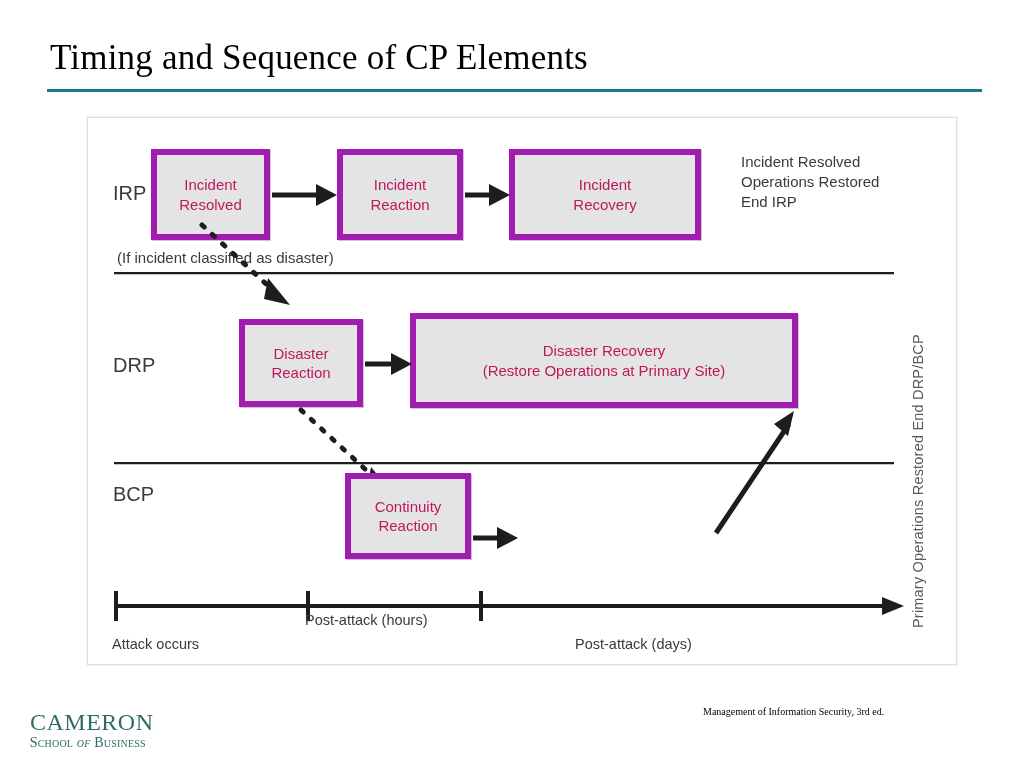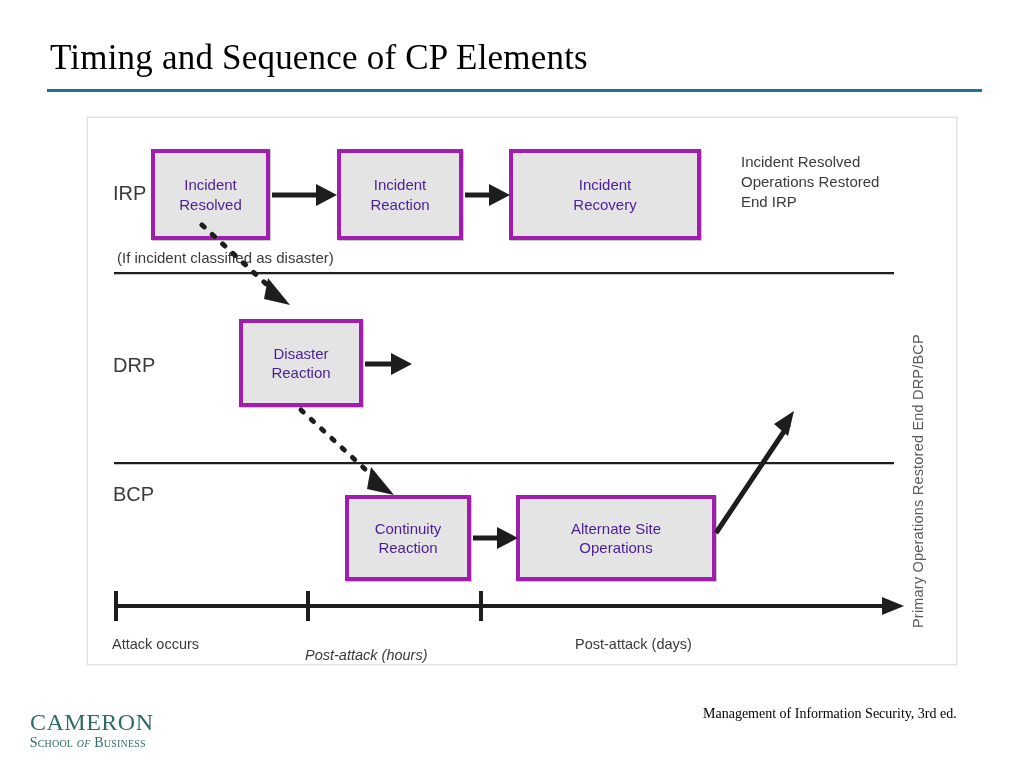--- a/index.html
+++ b/index.html
@@ -57,29 +57,29 @@
     font-size: 20px;
     color: #3a3a3a;
     font-family: "Liberation Sans", sans-serif;
     white-space: nowrap;
   }
 
   
   .pbox {
     box-sizing: border-box;
     background: #e4e4e4;
-    border: 4px solid #a21caf;
+    border: 6px solid #a21caf;
     box-shadow: 1px 1px 0 0 #c9c9c9;
     display: flex;
     align-items: center;
     justify-content: center;
     text-align: center;
     font-size: 15px;
     line-height: 1.28;
-    color: #4c1d95;
+    color: #be185d;
   }
   .pbox span { display: block; }
 
   
   .note {
     font-size: 15px;
     color: #3a3a3a;
     line-height: 1.34;
     white-space: nowrap;
   }
@@ -110,21 +110,21 @@
     white-space: nowrap;
     margin-top: 12px;
   }
 
   
   #footer-credit {
     position: absolute;
     left: 703px;
     top: 706px;
     font-family: "Liberation Serif", serif;
-    font-size: 14px;
+    font-size: 10px;
     color: #000000;
     white-space: nowrap;
   }
   #logo {
     position: absolute;
     left: 22px;
     top: 710px;
     color: #2f6b68;
     font-family: "Liberation Serif", serif;
     line-height: 1.05;
@@ -200,49 +200,49 @@
 
   <div class="abs row-label" style="left:25px; top:236px;">DRP</div>
 
   <div class="abs pbox" style="left:151px; top:201px; width:124px; height:88px;">
     <div>
       <span>Disaster</span>
       <span>Reaction</span>
     </div>
   </div>
 
+  <div class="abs pbox" style="left:322px; top:195px; width:388px; height:95px;">
+    <div>
+      <span>Disaster Recovery</span>
+      <span>(Restore Operations at Primary Site)</span>
+    </div>
+  </div>
 
   <svg class="abs" style="left:275px; top:229px;" width="52" height="34">
     <line x1="2" y1="17" x2="32" y2="17" stroke="#1d1d1d" stroke-width="5"></line>
     <polygon points="28,6 49,17 28,28" fill="#1d1d1d"></polygon>
   </svg>
 
 
   <div class="abs divider" style="left:26px; top:344px; width:780px;"></div>
 
   <svg class="abs" style="left:209px; top:288px;" width="115" height="98">
     <line x1="4" y1="4" x2="82" y2="76" stroke="#1d1d1d" stroke-width="5" stroke-dasharray="3 11" stroke-linecap="round"></line>
     <polygon points="74,61 97,89 70,83" fill="#1d1d1d"></polygon>
   </svg>
 
   <div class="abs row-label" style="left:25px; top:365px;">BCP</div>
 
-  <div class="abs pbox" style="left:257px; top:377px; width:126px; height:86px;">
+  <div class="abs pbox" style="left:257px; top:355px; width:126px; height:86px;">
     <div>
       <span>Continuity</span>
       <span>Reaction</span>
     </div>
   </div>
 
-  <div class="abs pbox" style="left:428px; top:377px; width:200px; height:86px;">
-    <div>
-      <span>Alternate Site</span>
-      <span>Operations</span>
-    </div>
-  </div>
 
   <svg class="abs" style="left:383px; top:403px;" width="50" height="34">
     <line x1="2" y1="17" x2="30" y2="17" stroke="#1d1d1d" stroke-width="5"></line>
     <polygon points="26,6 47,17 26,28" fill="#1d1d1d"></polygon>
   </svg>
 
   <svg class="abs" style="left:620px; top:282px;" width="110" height="140">
     <line x1="8" y1="133" x2="81" y2="24" stroke="#1d1d1d" stroke-width="5"></line>
     <polygon points="66,24 86,11 80,36" fill="#1d1d1d"></polygon>
   </svg>
@@ -251,21 +251,21 @@
 
   <svg id="timeline-svg" width="868" height="546">
     <line x1="28" y1="488" x2="800" y2="488" stroke="#1d1d1d" stroke-width="4"></line>
     <polygon points="794,479 816,488 794,497" fill="#1d1d1d"></polygon>
     <line x1="28" y1="473" x2="28" y2="503" stroke="#1d1d1d" stroke-width="4"></line>
     <line x1="220" y1="473" x2="220" y2="503" stroke="#1d1d1d" stroke-width="4"></line>
     <line x1="393" y1="473" x2="393" y2="503" stroke="#1d1d1d" stroke-width="4"></line>
   </svg>
 
   <div class="abs tl-caption" style="left:24px; top:506px;">Attack occurs</div>
-  <div class="abs tl-caption" style="left:217px; top:517px;font-style:italic;">Post-attack (hours)</div>
+  <div class="abs tl-caption" style="left:217px; top:482px;">Post-attack (hours)</div>
   <div class="abs tl-caption" style="left:487px; top:506px;">Post-attack (days)</div>
 
 </div>
 
 <div id="footer-credit">Management of Information Security, 3rd ed.</div>
 
 <div id="logo">
   <span id="logo-main">CAMERON</span>
   <span id="logo-sub" style="font-variant: small-caps; text-align: center;">
     <span>School</span>

